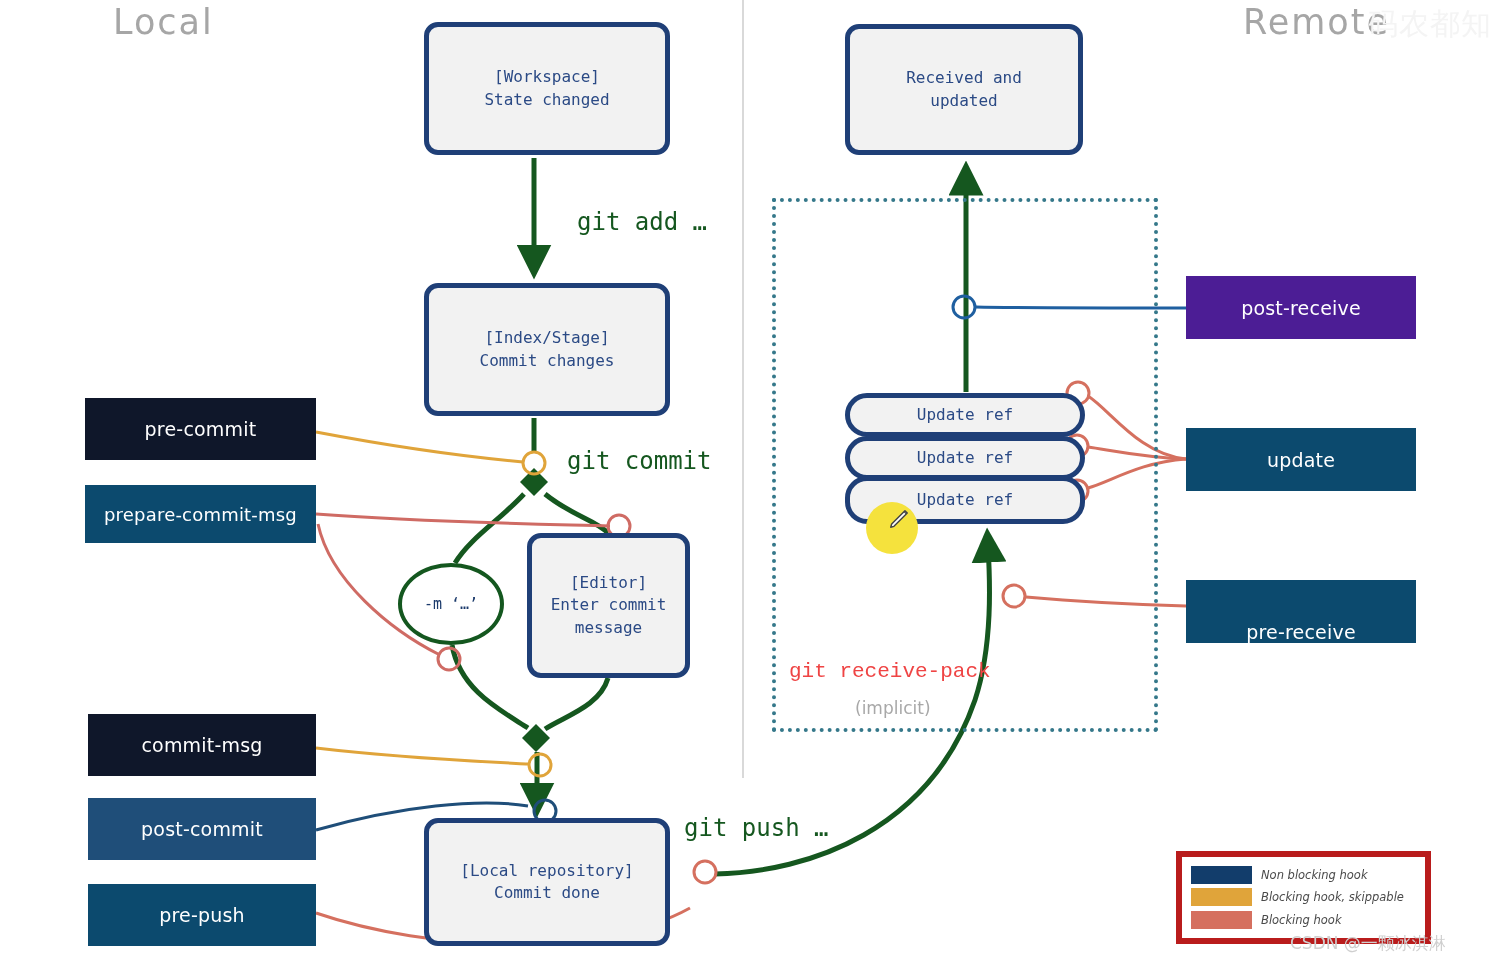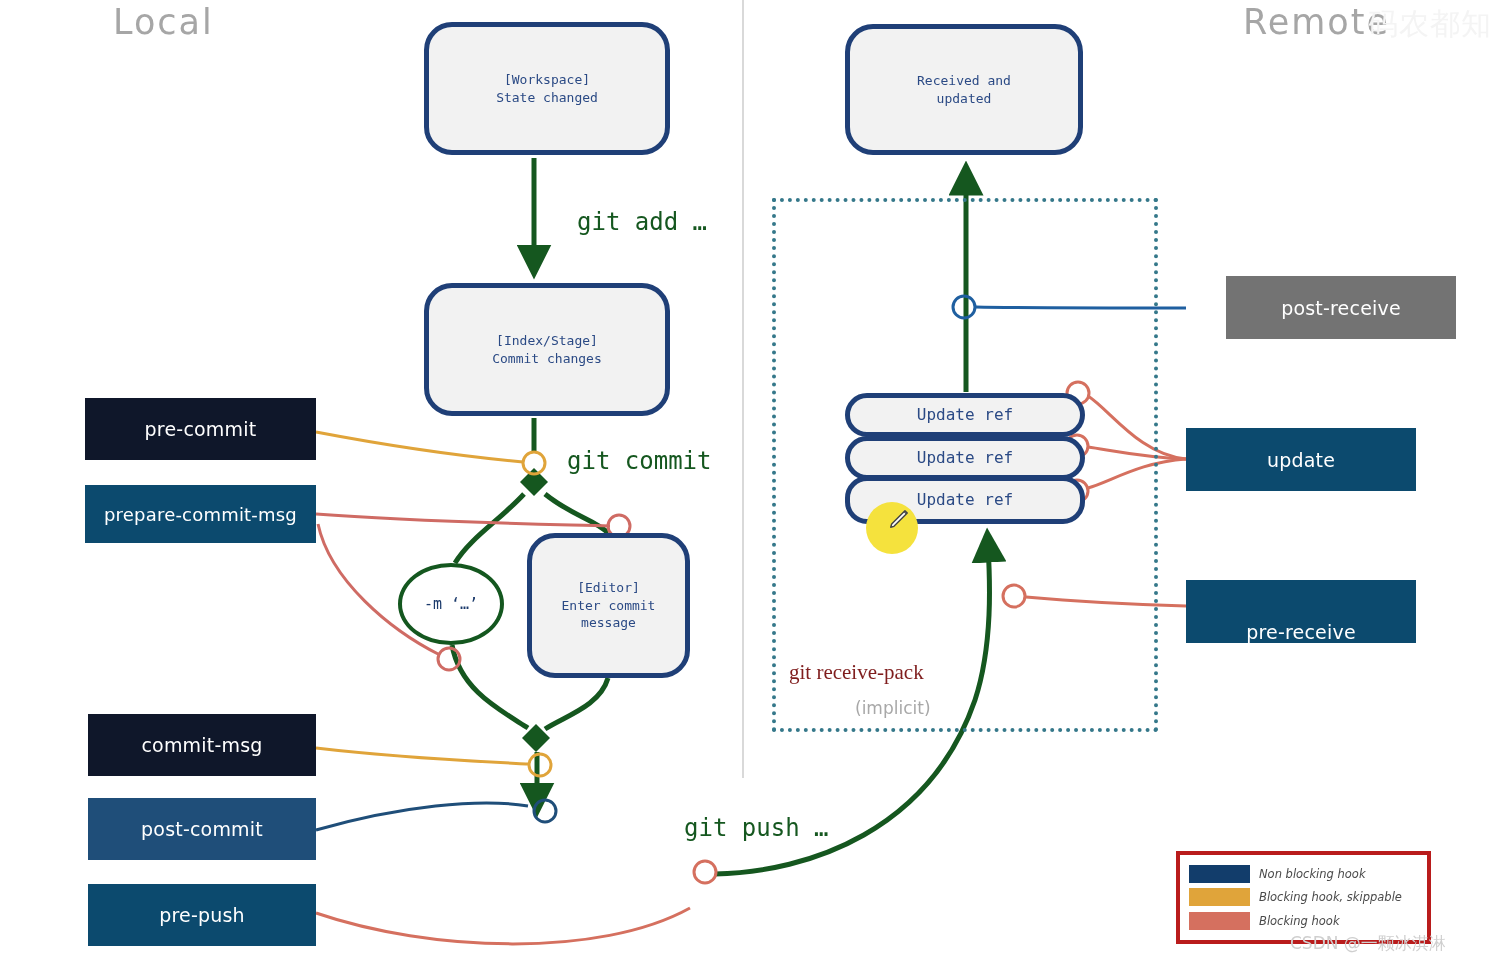--- a/index.html
+++ b/index.html
@@ -34,29 +34,29 @@
     white-space: nowrap;
   }
   #title-local { left: 113px; top: 2px; text-align: right; }
   #title-remote { left: 1243px; top: 2px; }
 
   
   .node {
     position: absolute;
     background: #f2f2f2;
     border: 5px solid #1f3f77;
-    border-radius: 28px;
+    border-radius: 14px;
     box-sizing: border-box;
     display: flex;
     align-items: center;
     justify-content: center;
     text-align: center;
     color: #2b4a85;
     font-family: "DejaVu Sans Mono", monospace;
-    font-size: 13px;
+    font-size: 16px;
     line-height: 1.38;
     padding: 4px 8px;
   }
   .node.pill {
     border-radius: 22px;
     font-size: 16px;
   }
   .node-text { white-space: pre-line; }
 
   #node-workspace { left: 424px; top: 22px; width: 246px; height: 133px; }
@@ -117,23 +117,23 @@
   #receive-pack-box {
     position: absolute;
     left: 772px; top: 198px;
     width: 386px; height: 534px;
     border: 4px dotted #35788a;
     box-sizing: border-box;
   }
   #receive-pack-label {
     position: absolute;
     left: 789px; top: 660px;
-    font-family: Liberation Serif, serif;
+    font-family: Liberation Mono, monospace;
     font-size: 21px;
-    color: #7f1d1d;
+    color: #ef4444;
     white-space: nowrap;
   }
   #receive-pack-sublabel {
     position: absolute;
     left: 855px; top: 698px;
     font-family: "DejaVu Sans", sans-serif;
     font-size: 17px;
     color: #a8a8a8;
     white-space: nowrap;
   }
@@ -162,21 +162,21 @@
     left: 888px; top: 508px;
     width: 22px; height: 22px;
   }
 
   
   #legend {
     position: absolute;
     left: 1176px; top: 851px;
     width: 255px; height: 93px;
     background: #ffffff;
-    border: 4px solid #b91c1c;
+    border: 6px solid #b91c1c;
     box-sizing: border-box;
     padding: 7px 9px;
     display: flex;
     flex-direction: column;
     justify-content: space-around;
   }
   .legend-row {
     display: flex;
     align-items: center;
     gap: 9px;
@@ -300,20 +300,24 @@
     <span class="node-text">[Index/Stage]
 Commit changes</span>
   </div>
 
   <div class="node" id="node-editor">
     <span class="node-text">[Editor]
 Enter commit
 message</span>
   </div>
 
+  <div class="node" id="node-localrepo">
+    <span class="node-text">[Local repository]
+Commit done</span>
+  </div>
 
   <div class="node" id="node-received">
     <span class="node-text">Received and
 updated</span>
   </div>
 
   <div id="node-dashm">
     <span>-m ‘…’</span>
   </div>
 
@@ -346,21 +350,21 @@
   <div class="hook skippable" id="hook-commit-msg">
     <span>commit-msg</span>
   </div>
   <div class="hook nonblocking" id="hook-post-commit">
     <span>post-commit</span>
   </div>
   <div class="hook blocking" id="hook-pre-push">
     <span>pre-push</span>
   </div>
 
-  <div class="hook" id="hook-post-receive" style="background:#737373;margin-left:40px;">
+  <div class="hook" id="hook-post-receive" style="background:#4c1d95;">
     <span>post-receive</span>
   </div>
   <div class="hook blocking" id="hook-update">
     <span>update</span>
   </div>
   <div class="hook blocking" id="hook-pre-receive">
     <span>pre-receive</span>
   </div>
 
   <div id="legend">

